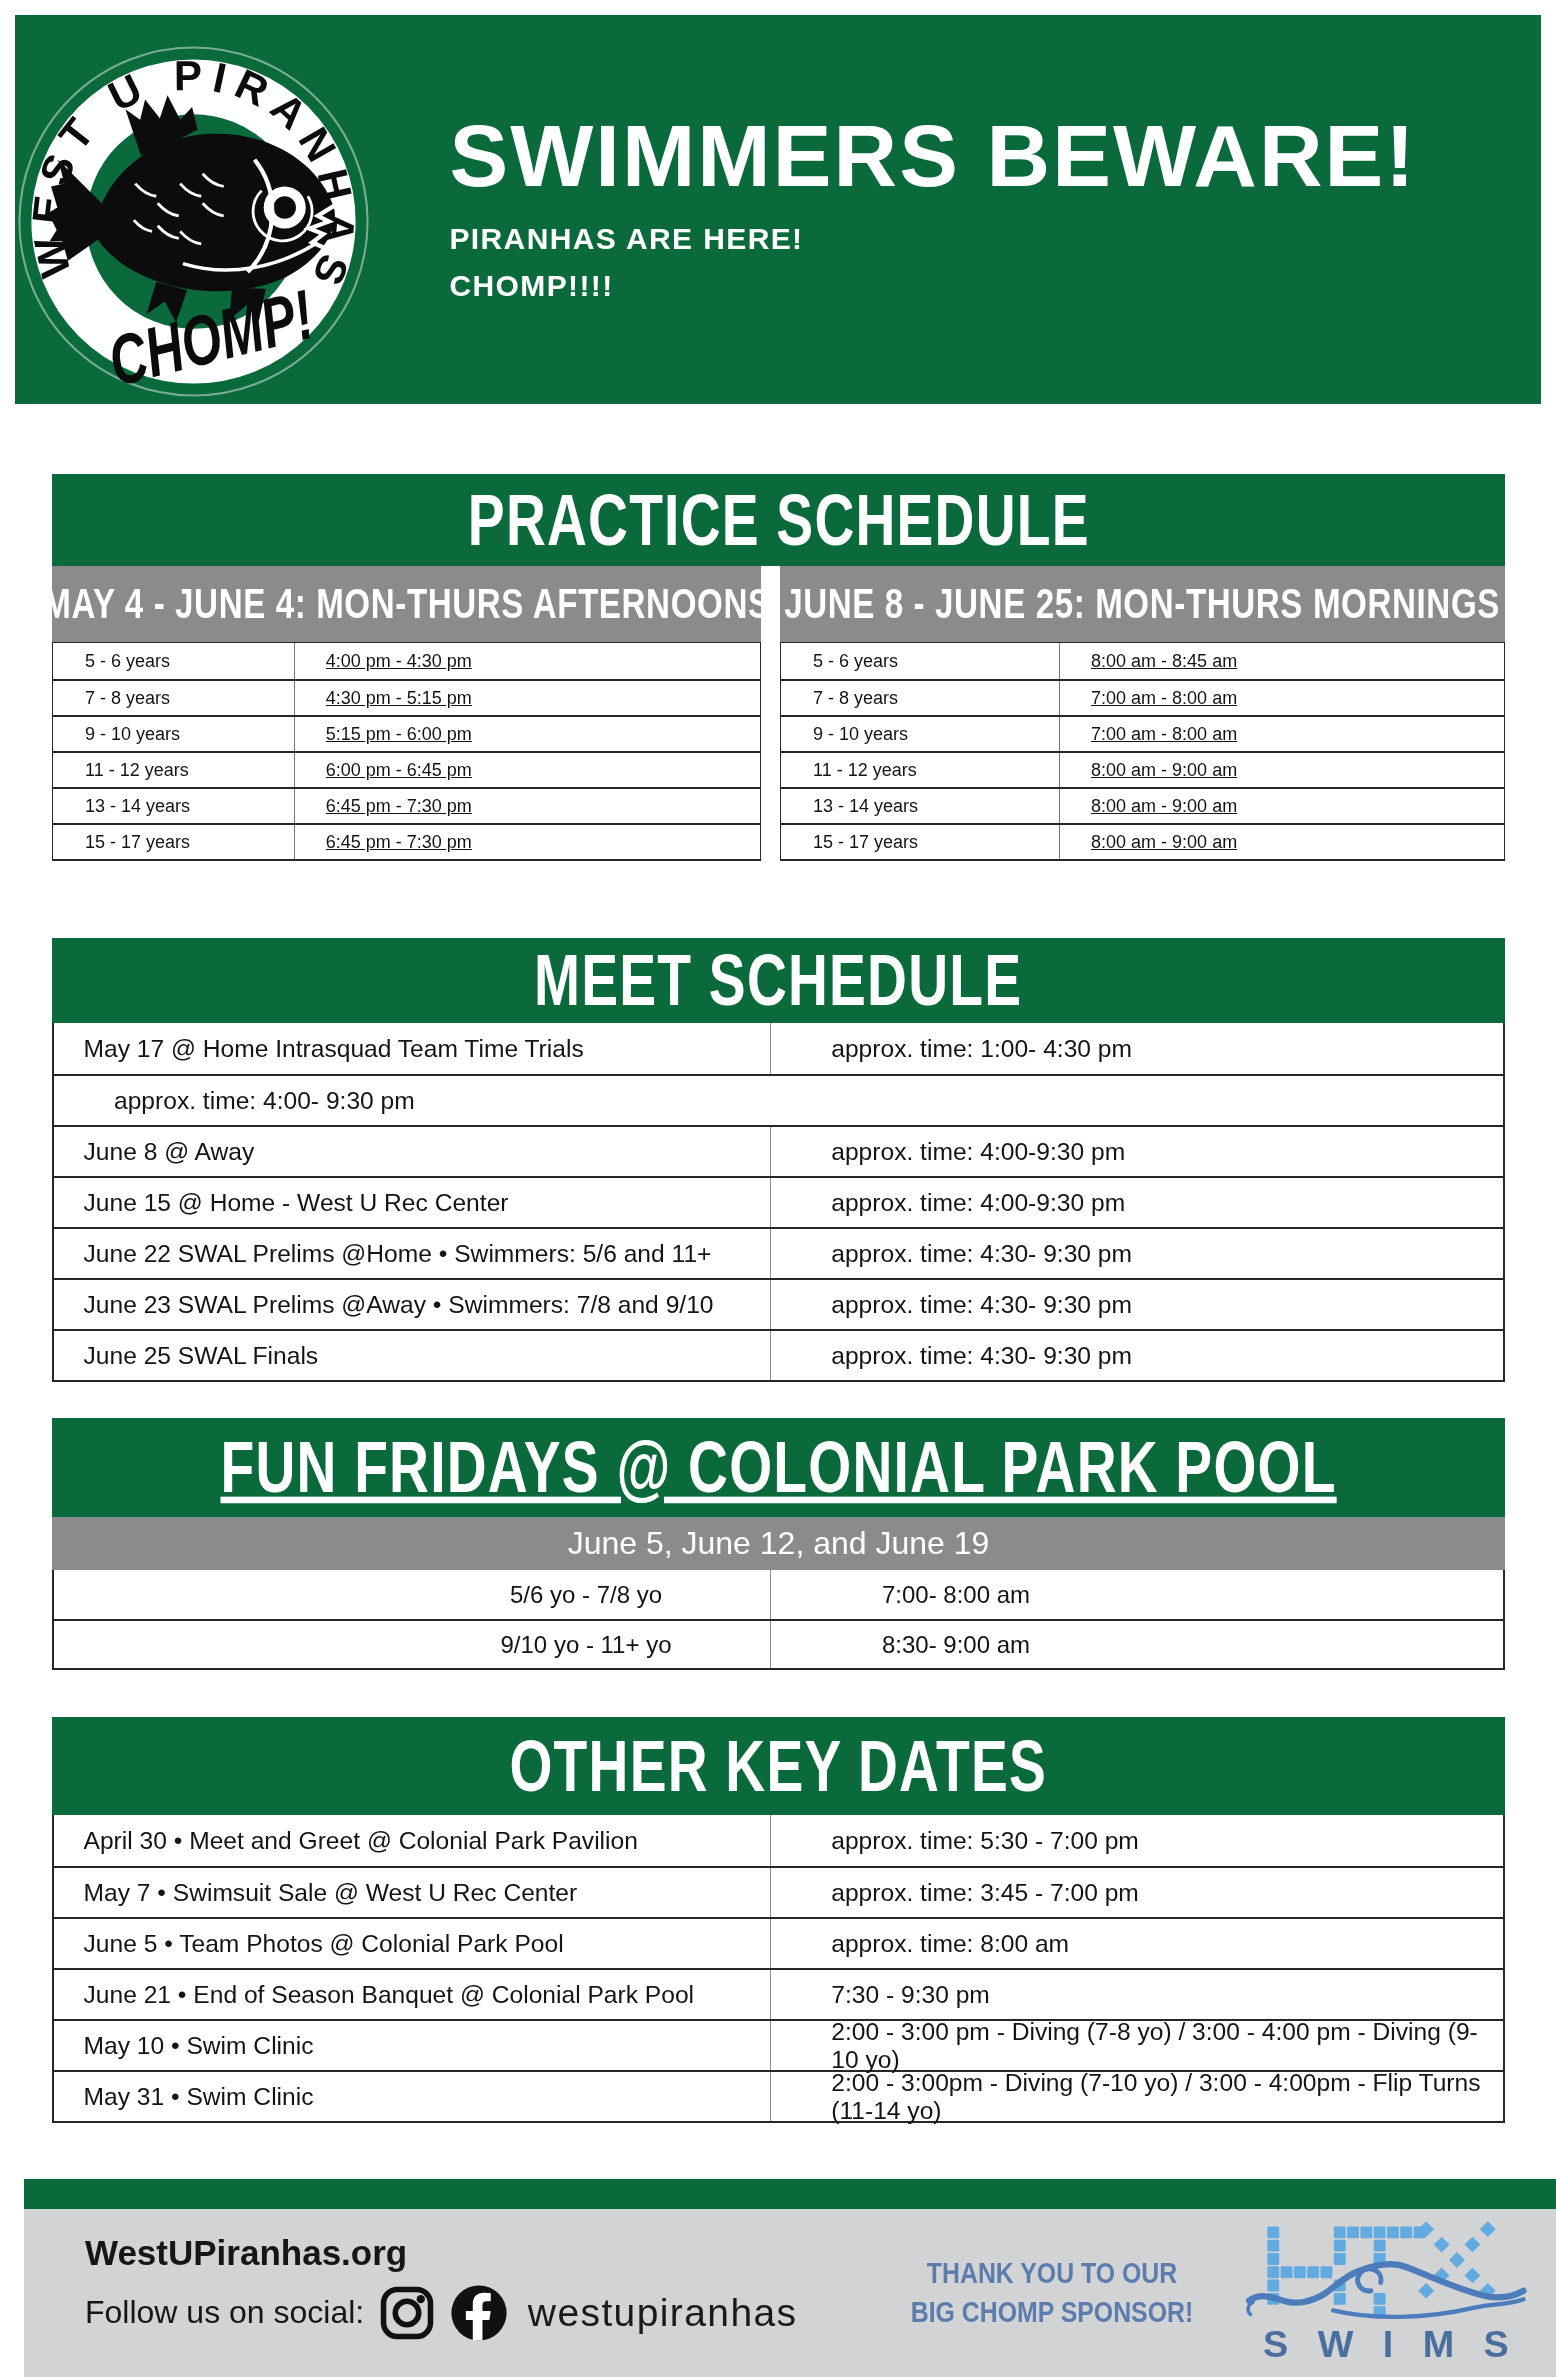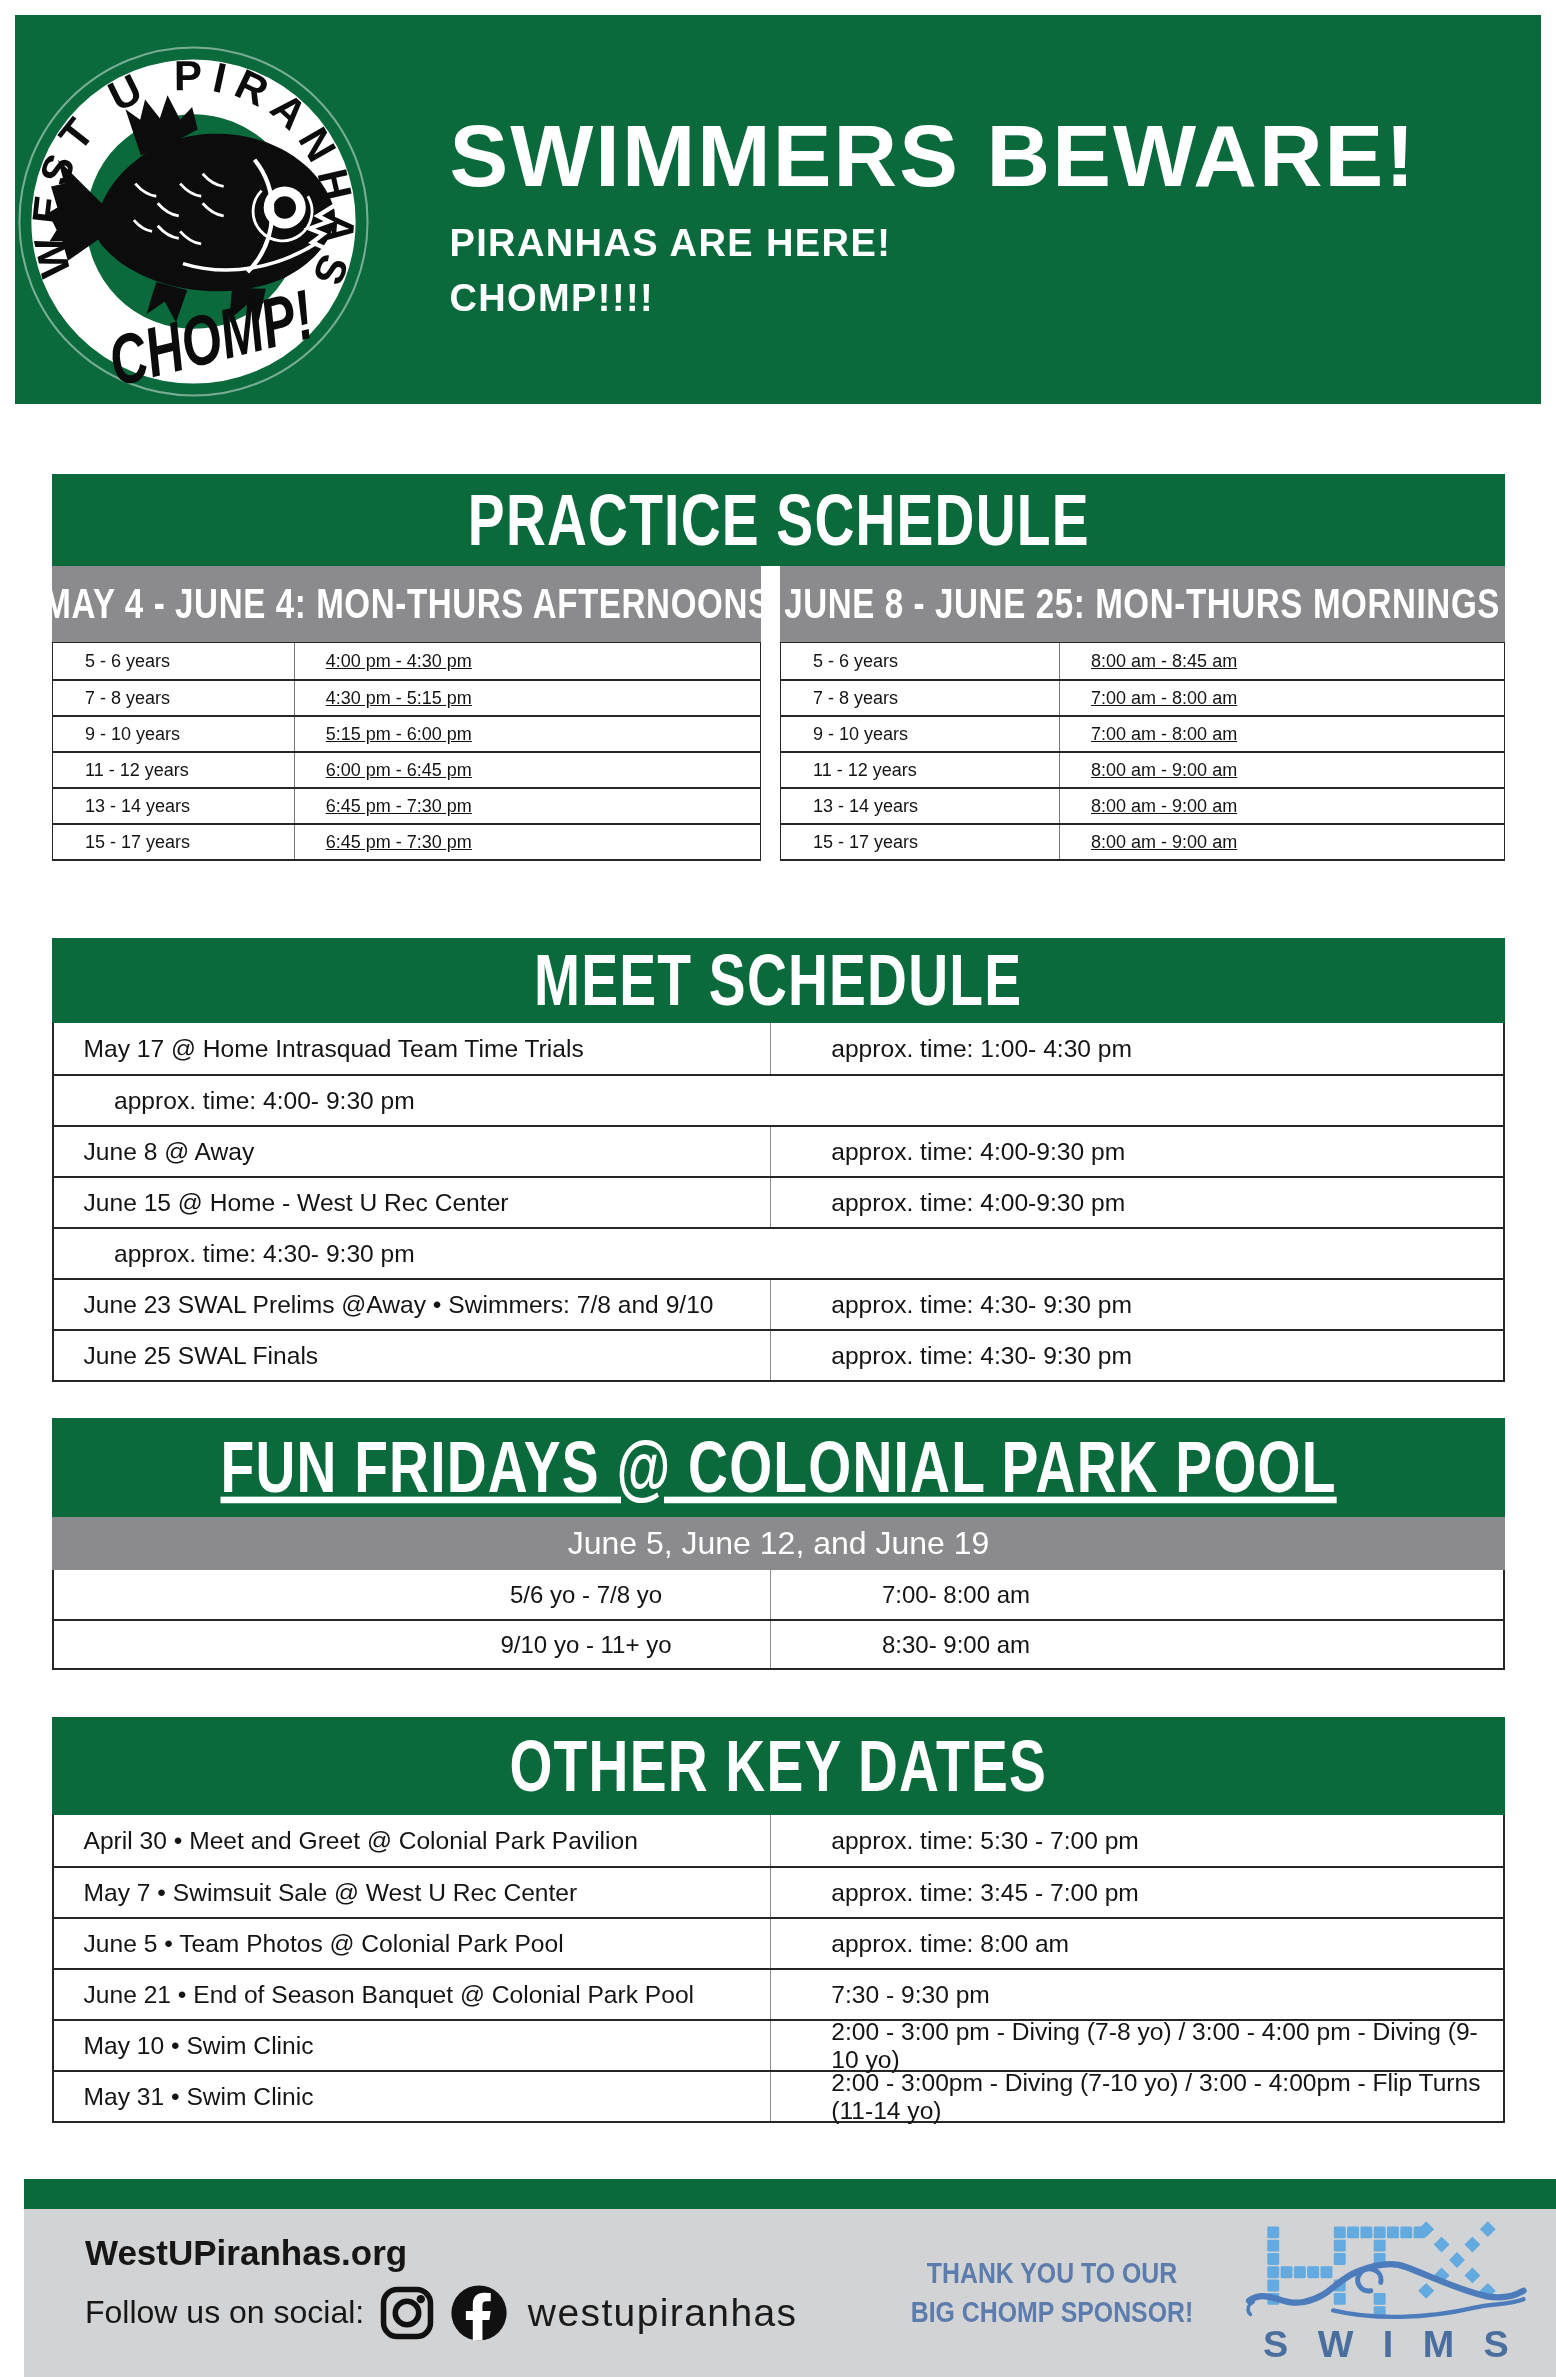--- a/index.html
+++ b/index.html
@@ -4,21 +4,21 @@
 <style>
   html,body{margin:0;padding:0;}
   body{width:1557px;background:#ffffff;font-family:"Liberation Sans",sans-serif;}
   .page{position:relative;width:1557px;height:2377px;background:#fff;overflow:hidden;}
 
   
   .hero{position:absolute;left:15.4px;top:15.4px;width:1526px;height:389px;background:var(--green);overflow:hidden;}
   .badge{position:absolute;left:-4.9px;top:9.8px;width:365px;height:393px;}
   .hero-text{position:absolute;left:434px;top:97px;color:#fff;}
   .hero-title{font-size:88px;font-weight:800;letter-spacing:2.1px;line-height:1;white-space:nowrap;}
-  .hero-sub{font-size:38px;font-weight:800;letter-spacing:1.4px;line-height:1;margin-top:17px;white-space:nowrap;}
+  .hero-sub{font-size:30px;font-weight:800;letter-spacing:1.4px;line-height:1;margin-top:17px;white-space:nowrap;}
   .hero-sub.first{margin-top:24px;}
 
   
   .section{position:absolute;left:52px;width:1453px;}
   .sec-practice{top:474px;}
   .sec-meet{top:938px;}
   .sec-ff{top:1418px;}
   .sec-okd{top:1717px;}
   .sec-header{height:92px;background:var(--green);display:flex;align-items:center;justify-content:center;color:#fff;}
   .sec-meet .sec-header{height:85px;}
@@ -198,20 +198,21 @@
         </div>
       <div class="s-row">
           <div class="s-left">June 8 @ Away</div>
           <div class="s-right">approx. time: 4:00-9:30 pm</div>
         </div>
       <div class="s-row">
           <div class="s-left">June 15 @ Home - West U Rec Center</div>
           <div class="s-right">approx. time: 4:00-9:30 pm</div>
         </div>
       <div class="s-row">
+          <div class="s-left">June 22 SWAL Prelims @Home • Swimmers: 5/6 and 11+</div>
           <div class="s-right">approx. time: 4:30- 9:30 pm</div>
         </div>
       <div class="s-row">
           <div class="s-left">June 23 SWAL Prelims @Away • Swimmers: 7/8 and 9/10</div>
           <div class="s-right">approx. time: 4:30- 9:30 pm</div>
         </div>
       <div class="s-row">
           <div class="s-left">June 25 SWAL Finals</div>
           <div class="s-right">approx. time: 4:30- 9:30 pm</div>
         </div>

